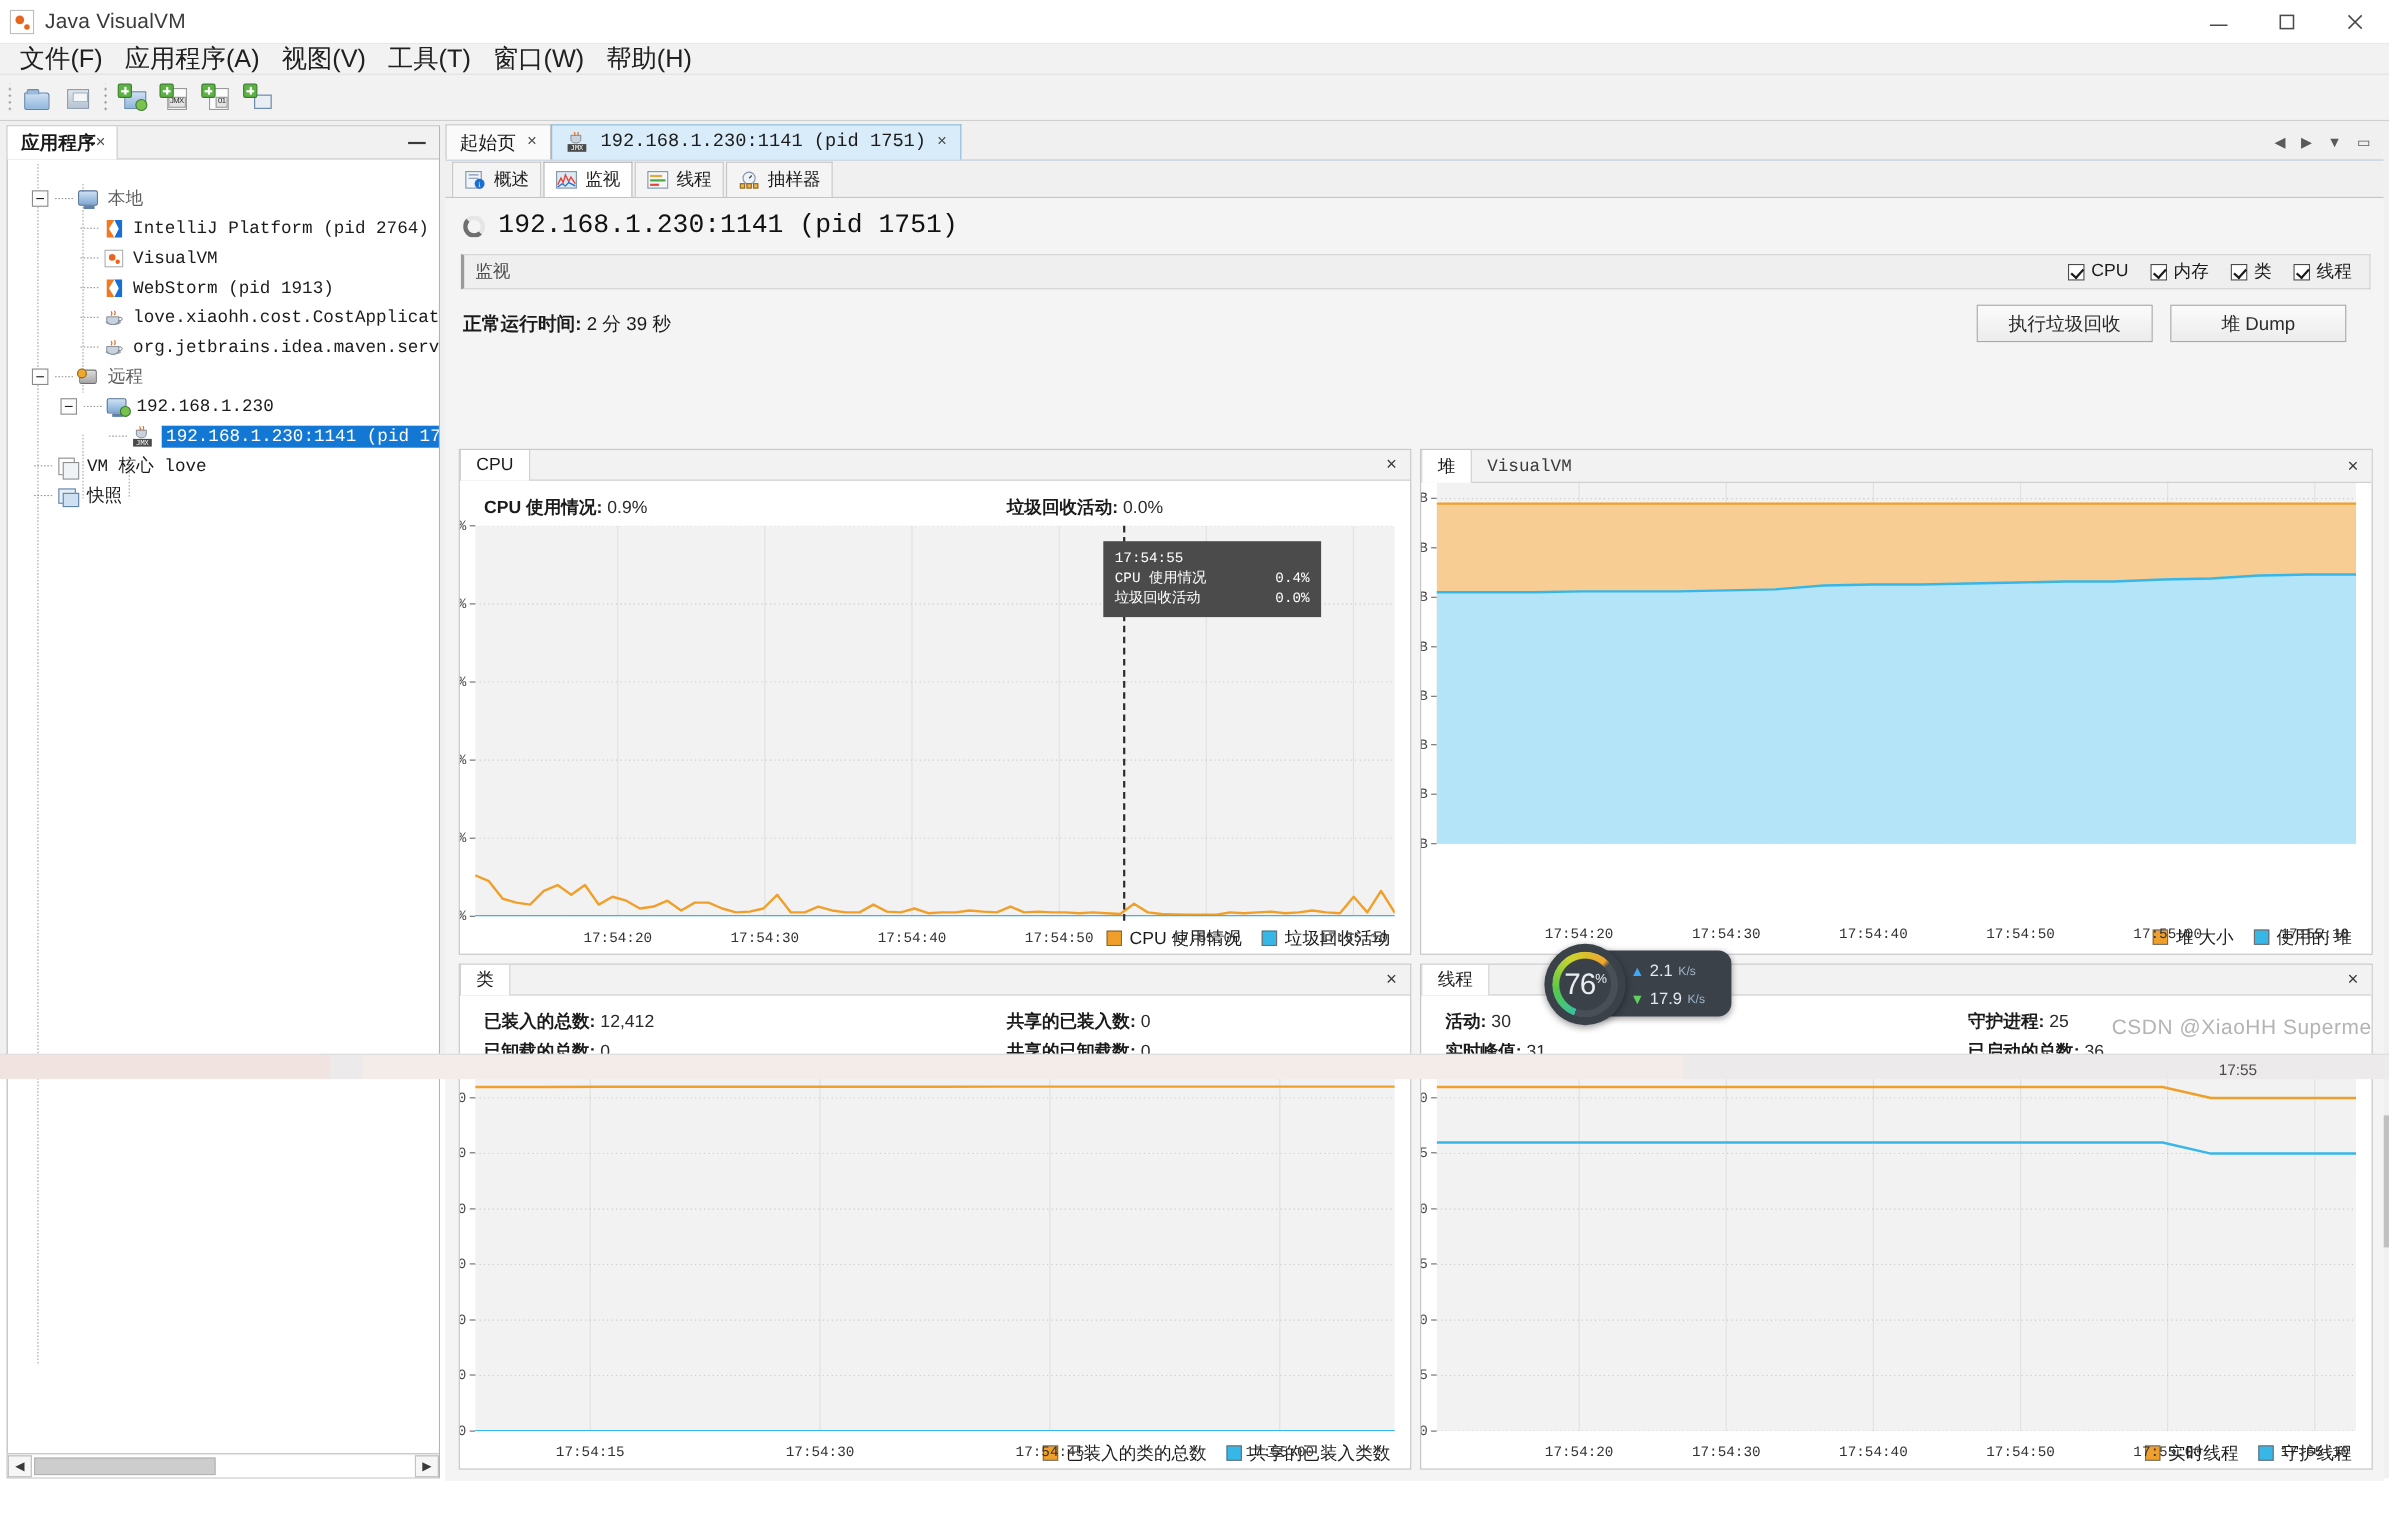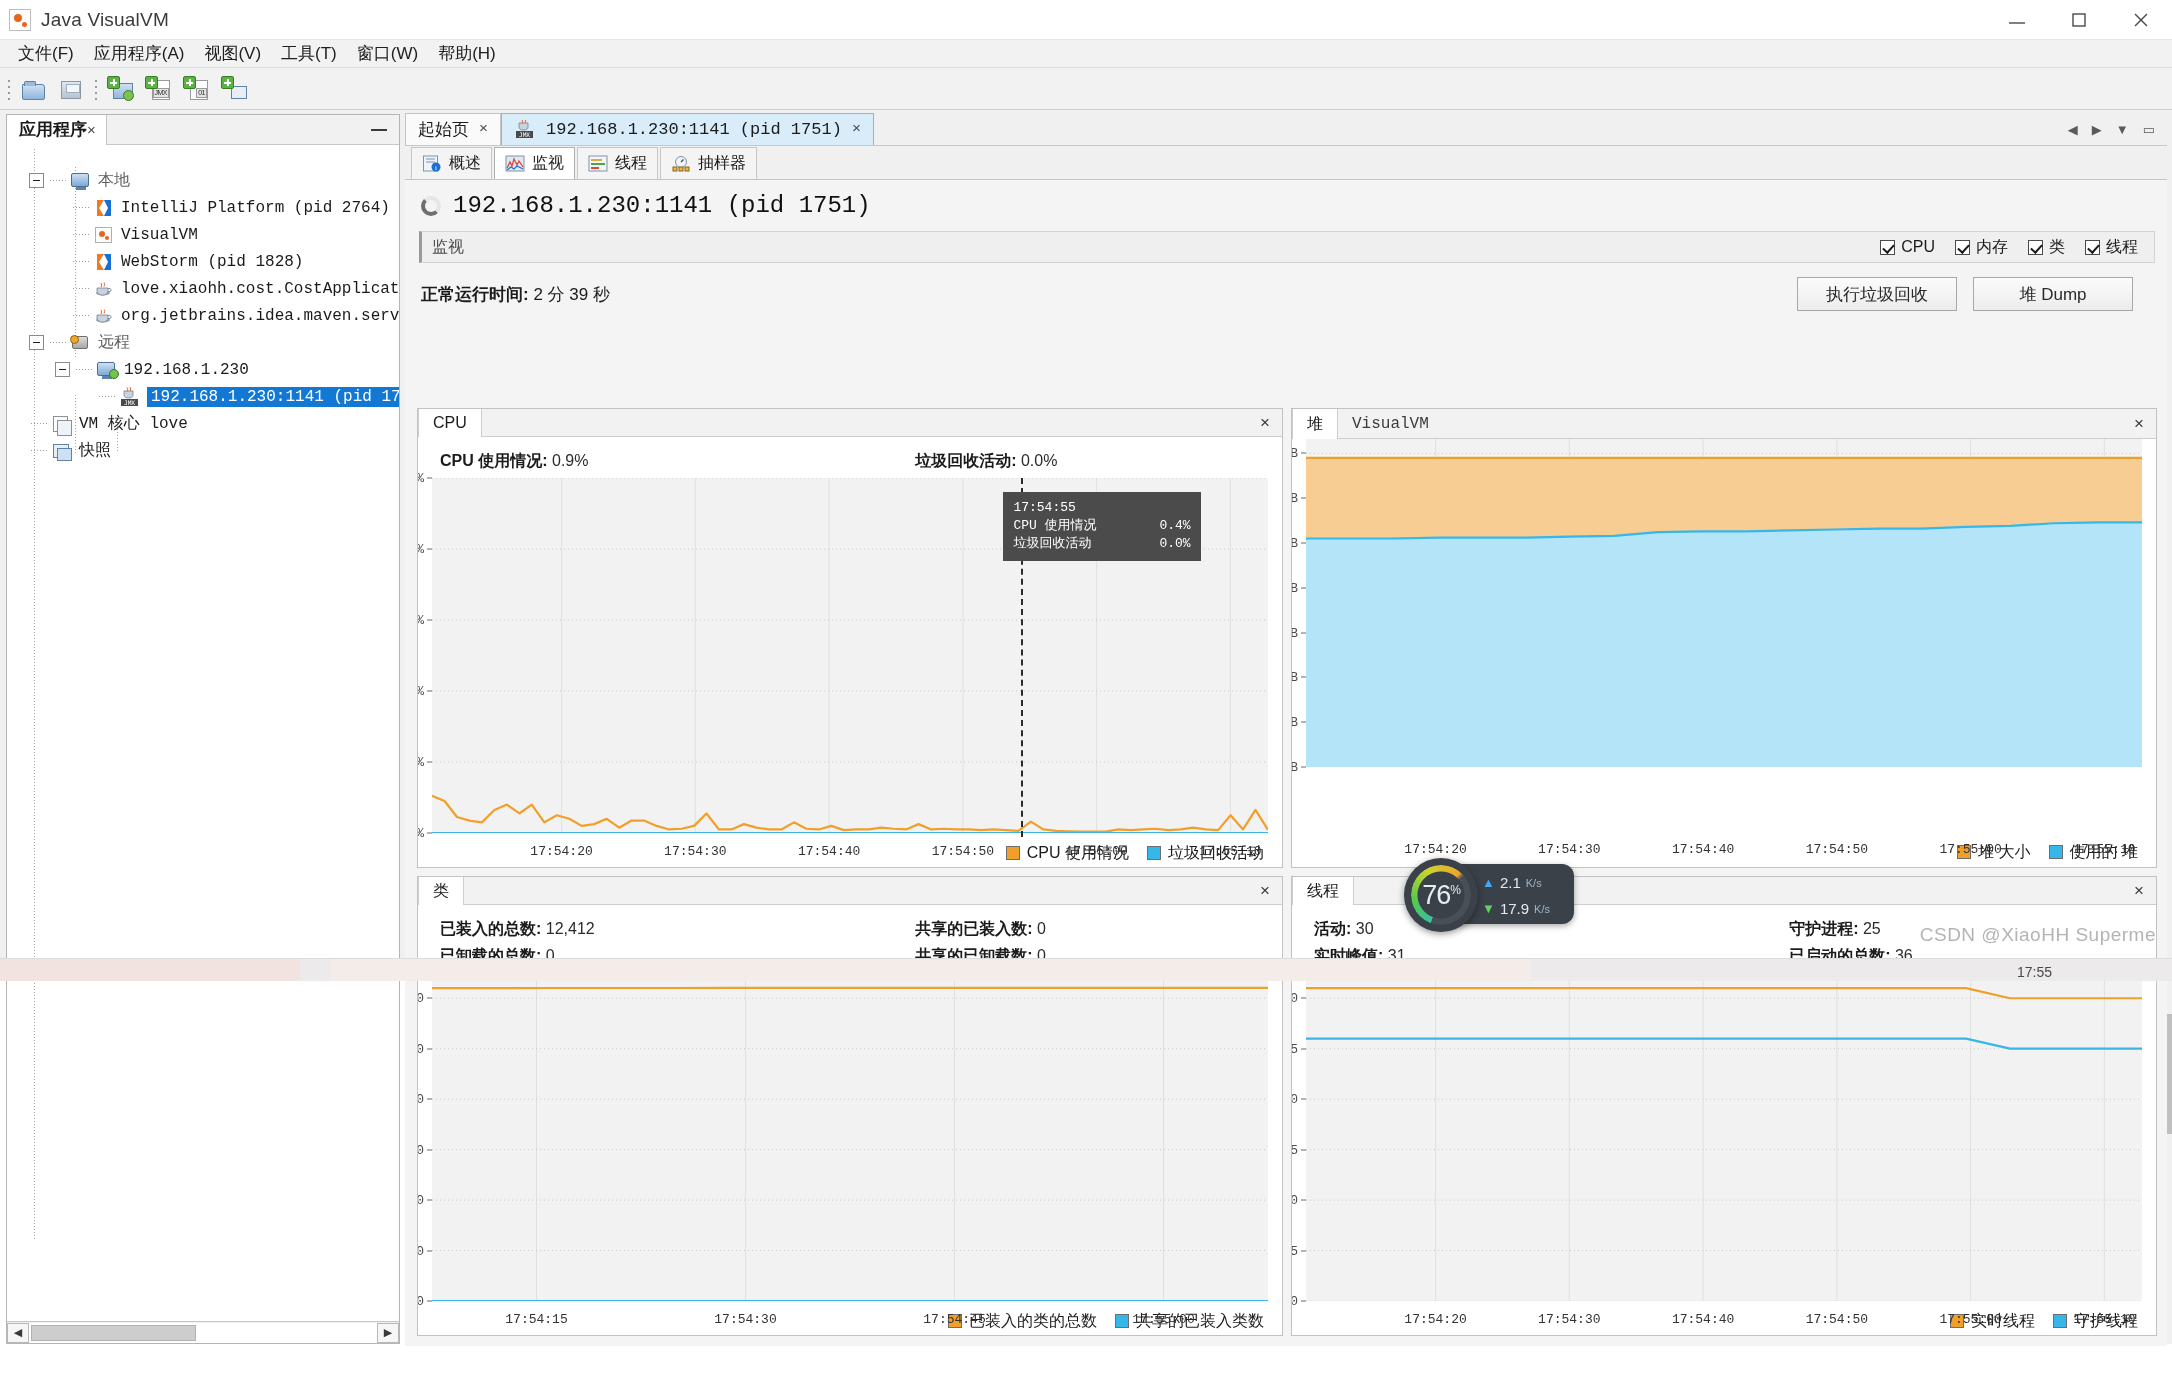--- a/index.html
+++ b/index.html
@@ -45,21 +45,21 @@
   }
   .winbtn svg { display: block; }
 
   
   .menubar {
     position: absolute; left: 0; top: 40px; width: 2172px; height: 28px;
     background: #f2f2f2; border-bottom: 1px solid #dcdcdc;
     display: flex; align-items: center; padding-left: 8px;
   }
   .menuitem {
-    font-size: 17px; color: #202020; padding: 2px 10px; white-space: nowrap;
+    font-size: 23px; color: #202020; padding: 2px 10px; white-space: nowrap;
   }
 
   
   .toolbar {
     position: absolute; left: 0; top: 68px; width: 2172px; height: 42px;
     background: #f2f2f2; border-bottom: 1px solid #cfcfcf;
     display: flex; align-items: center; padding-left: 4px;
   }
   .tb-grip {
     width: 7px; height: 26px; margin: 0 2px;
@@ -564,21 +564,21 @@
 
       <div class="tnode">
         <div class="ind" style="width:58px"></div>
         <div class="dotline"></div>
         <div class="ticon">
           <svg class="ic-jb" viewBox="0 0 18 18">
               <path d="M2 1 L9 1 L4 9 L9 17 L2 17 Z" fill="#f07a23"></path>
               <path d="M9 1 L16 1 L16 17 L9 17 L13 9 Z" fill="#1a6fd4"></path>
             </svg>
         </div>
-        <div class="tlabel">WebStorm (pid 1828)</div>
+        <div class="tlabel">WebStorm (pid 1913)</div>
       </div>
 
       <div class="tnode">
         <div class="ind" style="width:58px"></div>
         <div class="dotline"></div>
         <div class="ticon">
           <svg class="ic-coffee" viewBox="0 0 17 14">
               <ellipse cx="8" cy="11" rx="7" ry="2.4" fill="#9aa6b4"></ellipse>
               <path d="M2 6 h11 v3 a4 3 0 0 1 -11 0 z" fill="#c9d3dd" stroke="#6a7784" stroke-width=".7"></path>
               <path d="M13 6.5 h2 a1.6 1.6 0 0 1 0 3 h-2" fill="none" stroke="#6a7784" stroke-width=".8"></path>

